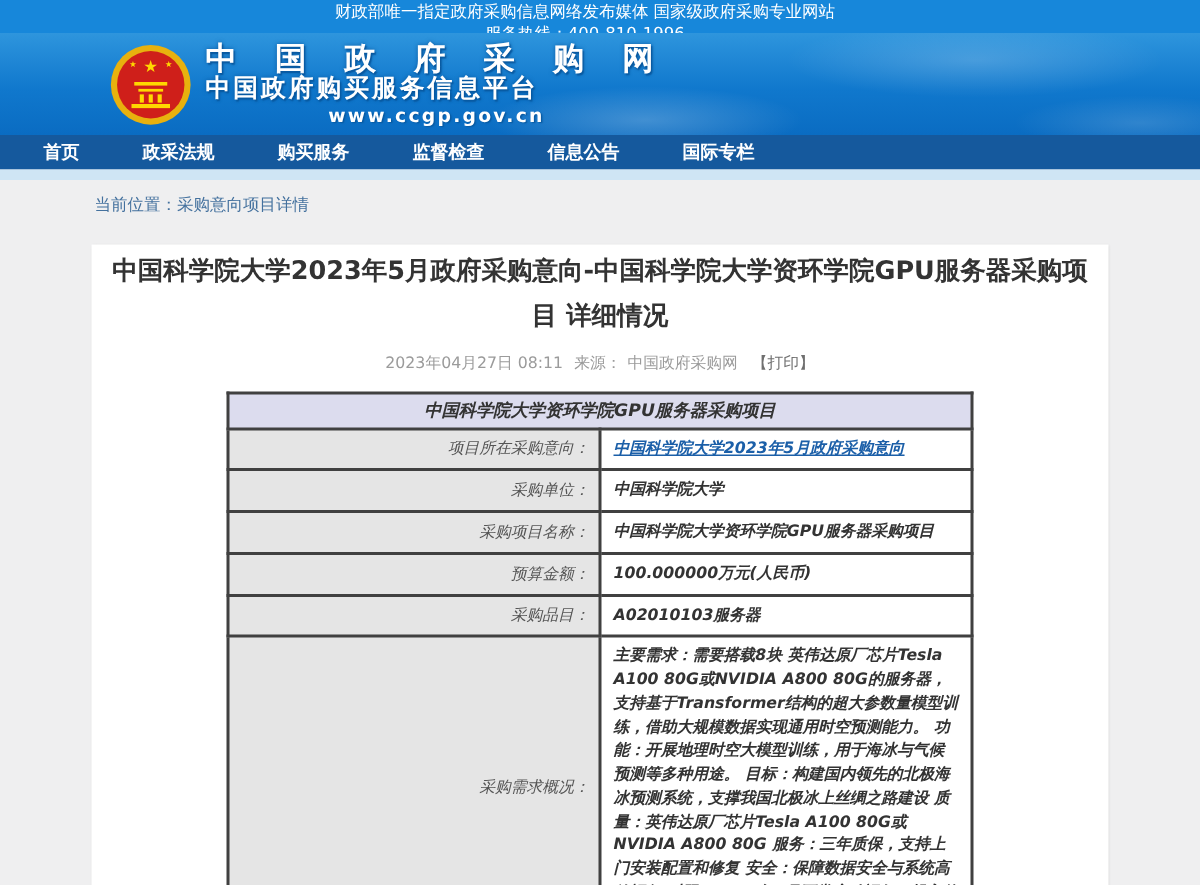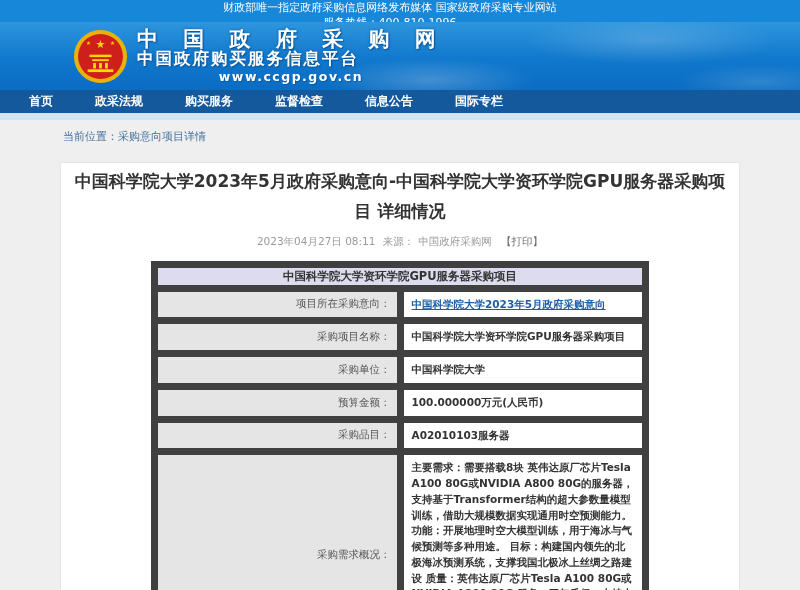--- a/index.html
+++ b/index.html
@@ -43,21 +43,21 @@
   .panel { width:678px; margin:16px auto 0; background:#fff; height:435px;
            box-shadow:0 0 2px rgba(0,0,0,.12); padding-top:4px; }
   .article-title { width:652px; margin:0 auto; text-align:center; font-size:17px;
            font-weight:bold; color:#333; line-height:1.75; }
   .meta { text-align:center; font-size:10.5px; color:#9b9b9b; margin-top:8px; }
   .meta .src-name { margin:0 4px; }
   .meta .print { color:#6f6f6f; margin-left:6px; cursor:pointer; }
 
   
   table.detail { width:498px; margin:12px auto 0; border-collapse:collapse; table-layout:fixed; }
-  table.detail th, table.detail td { border:7px solid #404040; }
+  table.detail th, table.detail td { border:2px solid #404040;font-style:italic; }
   th.tbl-title { height:24px; background:#dcdcee; font-size:11.5px; font-weight:bold;
                  color:#333; text-align:center; }
   td.lbl { width:105px; background:#e5e5e5; color:#555; font-size:10.5px; font-weight:normal;
            text-align:right; padding:5px 6px 5px 2px; vertical-align:middle; }
   td.val { color:#333; font-size:10.5px; font-weight:bold; text-align:left;
            padding:5px 8px; line-height:1.5; }
   td.val a { color:#1b5fa8; font-weight:bold; text-decoration:underline; cursor:pointer; }
   tr.plain-row td { height:23px; }
 </style>
 </head>
@@ -118,26 +118,26 @@
   <table class="detail">
     <tbody>
         <tr>
       <th class="tbl-title" colspan="2">中国科学院大学资环学院GPU服务器采购项目</th>
     </tr>
     <tr class="plain-row">
       <td class="lbl">项目所在采购意向：</td>
       <td class="val"><a>中国科学院大学2023年5月政府采购意向</a></td>
     </tr>
     <tr class="plain-row">
+      <td class="lbl">采购单位：</td>
+      <td class="val">中国科学院大学</td>
+    </tr>
+    <tr class="plain-row">
       <td class="lbl">采购项目名称：</td>
       <td class="val">中国科学院大学资环学院GPU服务器采购项目</td>
-    </tr>
-    <tr class="plain-row">
-      <td class="lbl">采购单位：</td>
-      <td class="val">中国科学院大学</td>
     </tr>
     <tr class="plain-row">
       <td class="lbl">预算金额：</td>
       <td class="val">100.000000万元(人民币)</td>
     </tr>
     <tr class="plain-row">
       <td class="lbl">采购品目：</td>
       <td class="val">A02010103服务器</td>
     </tr>
     <tr>

